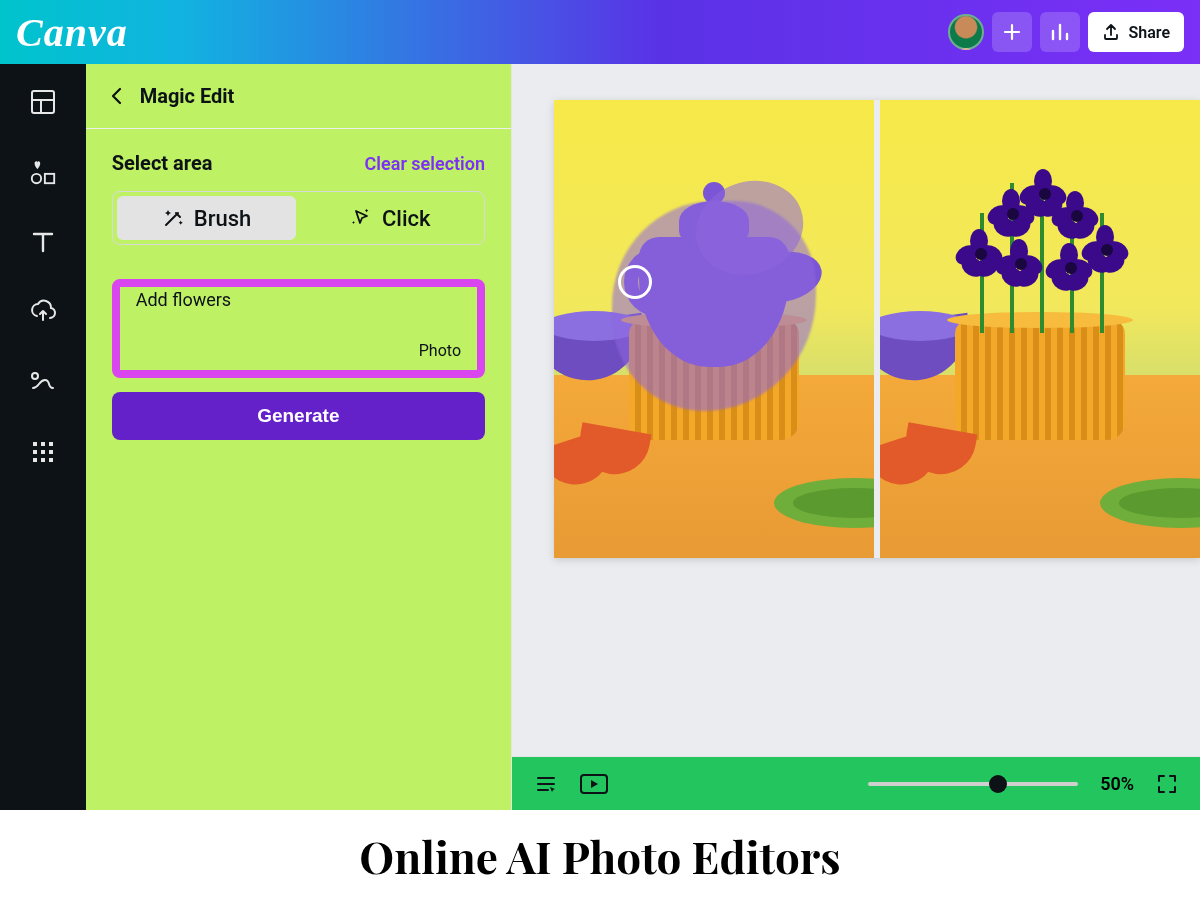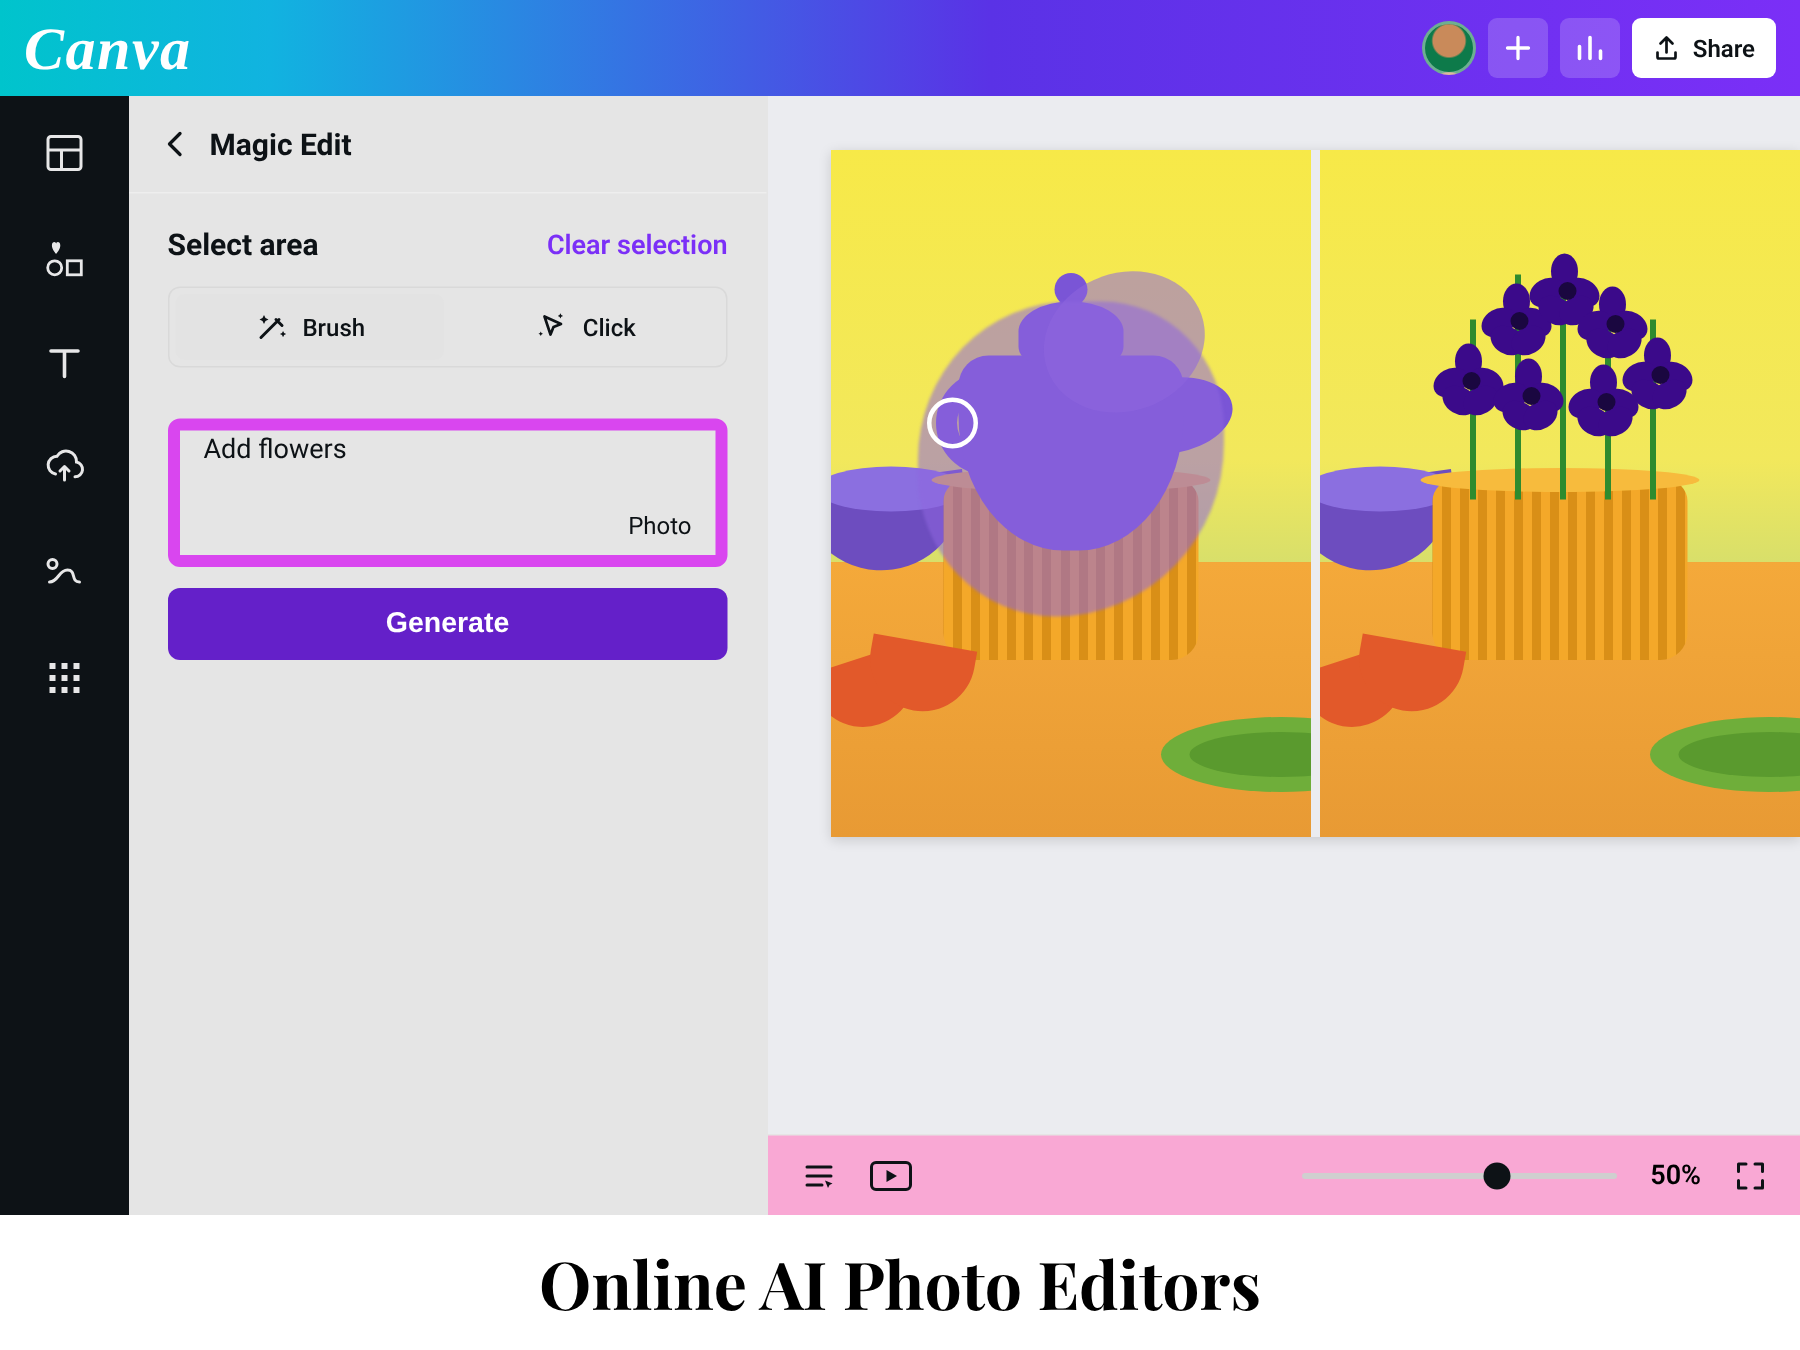--- a/index.html
+++ b/index.html
@@ -10,29 +10,29 @@
 .logo { font-family: "Brush Script MT","Comic Sans MS",cursive; font-size:40px; font-weight:700; color:#fff; letter-spacing:1px; font-style:italic;}
 .topbar-right { display:flex; align-items:center; gap:8px; }
 .avatar { width:36px; height:36px; border-radius:50%; background:radial-gradient(circle at 50% 35%, #c98a5a 0 40%, #0d7a4a 45% 100%); border:2px solid rgba(255,255,255,.4);}
 .tbtn { width:40px; height:40px; border-radius:6px; background:rgba(255,255,255,.18); display:flex; align-items:center; justify-content:center; color:#fff; cursor:pointer;}
 .share-btn { height:40px; background:#fff; border-radius:6px; display:flex; align-items:center; gap:8px; padding:0 14px; font-weight:600; color:#0d1216; cursor:pointer;}
 
 
 .main { display:flex; height: calc(100% - 64px - 90px); }
 .rail { width:86px; background:#0d1216; display:flex; flex-direction:column; align-items:center; padding-top:24px; gap:42px; color:#e6e6e6;}
 .rail .ricon { width:28px; height:28px; display:flex; align-items:center; justify-content:center; cursor:pointer; opacity:.9;}
-.panel { width:428px; background:#e5e5e5; border-right:1px solid #e5e5e5; display:flex; flex-direction:column; }
+.panel { width:428px; background:#bef264; border-right:1px solid #e5e5e5; display:flex; flex-direction:column; }
 .panel-header { display:flex; align-items:center; gap:14px; padding:20px 22px; border-bottom:1px solid #eee;}
 .panel-title { font-size:20px; font-weight:700; color:#0d1216;}
 .panel-body { padding:22px 26px; position:relative;}
 .row-between { display:flex; justify-content:space-between; align-items:center;}
 .select-area { font-size:20px; font-weight:700; color:#0d1216;}
 .clear-sel { font-size:18px; font-weight:600; color:#7b2ff7; cursor:pointer;}
 .seg { margin-top:16px; border:1px solid #d9d9d9; border-radius:8px; display:flex; padding:4px; gap:4px;}
-.seg-btn { flex:1; display:flex; align-items:center; justify-content:center; gap:10px; height:44px; border-radius:6px; font-size:16px; font-weight:500; color:#0d1216; cursor:pointer;}
+.seg-btn { flex:1; display:flex; align-items:center; justify-content:center; gap:10px; height:44px; border-radius:6px; font-size:22px; font-weight:500; color:#0d1216; cursor:pointer;}
 .seg-btn.active { background:#e3e3e3;}
 .prompt-box { margin-top:34px; border:8px solid #d946ef; border-radius:8px; padding:2px 16px 10px; }
 .prompt-text { font-size:18px; color:#0d1216; min-height:44px; outline:none;}
 .prompt-clear { text-align:right; font-size:16px; color:#0d1216; cursor:pointer; padding-top:8px;}
 .gen-btn { margin-top:14px; width:100%; height:48px; border:none; border-radius:8px; background:#6420c9; color:#fff; font-size:19px; font-weight:600; cursor:pointer;}
 .cursor-badge { position:absolute; left:458px; top:268px; }
 .cursor-ptr { position:absolute; left:-26px; top:-22px; }
 .badge { background:#c44dff; color:#fff; border:2px solid #fff; border-radius:999px; padding:6px 14px; font-weight:700; font-size:17px; box-shadow:0 2px 6px rgba(0,0,0,.15);}
 
 .canvas-wrap { flex:1; display:flex; flex-direction:column; background:#fff;}
@@ -58,21 +58,21 @@
 .fc{position:absolute;left:50%;top:50%;width:12px;height:12px;background:#1a0740;border-radius:50%;transform:translate(-50%,-50%);}
 .bowl-l{position:absolute;left:-18px;top:48%;width:110px;height:60px;background:#6d4dbf;border-radius:0 0 60px 60px;transform:rotate(-8deg);}
 .bowl-inner{position:absolute;left:-10px;top:46%;width:100px;height:30px;background:#8b6fe0;border-radius:50%;}
 .bowls-orange{position:absolute;left:-10px;bottom:60px;width:120px;height:70px;}
 .ob{position:absolute;width:70px;height:46px;background:#e2592a;border-radius:0 0 40px 40px;}
 .ob1{left:0;top:10px;transform:rotate(-18deg);}
 .ob2{left:34px;top:0;transform:rotate(10deg);}
 .plate{position:absolute;right:-60px;bottom:30px;width:160px;height:50px;background:#6fae3a;border-radius:50%;}
 .plate::after{content:"";position:absolute;left:12%;top:20%;width:76%;height:60%;background:#5a9a2e;border-radius:50%;}
 
-.statusbar{height:54px;border-top:1px solid #e5e5e5;background:#f9a8d4;display:flex;align-items:center;justify-content:space-between;padding:0 22px;}
+.statusbar{height:54px;border-top:1px solid #e5e5e5;background:#22c55e;display:flex;align-items:center;justify-content:space-between;padding:0 22px;}
 .sb-left{display:flex;gap:22px;align-items:center;color:#0d1216;}
 .sb-right{display:flex;gap:22px;align-items:center;}
 .zoom-track{width:210px;height:4px;background:#cfcfcf;border-radius:2px;position:relative;}
 .zoom-thumb{position:absolute;top:50%;transform:translate(-50%,-50%);width:18px;height:18px;background:#0d1216;border-radius:50%;}
 .zoom-label{font-size:18px;font-weight:600;}
 
 .headline{height:90px;display:flex;align-items:center;justify-content:center;font-family:"Bodoni MT","Didot","Playfair Display",Georgia,serif;font-size:44px;font-weight:700;color:#000;}
 
 svg{display:block}
 </style>

